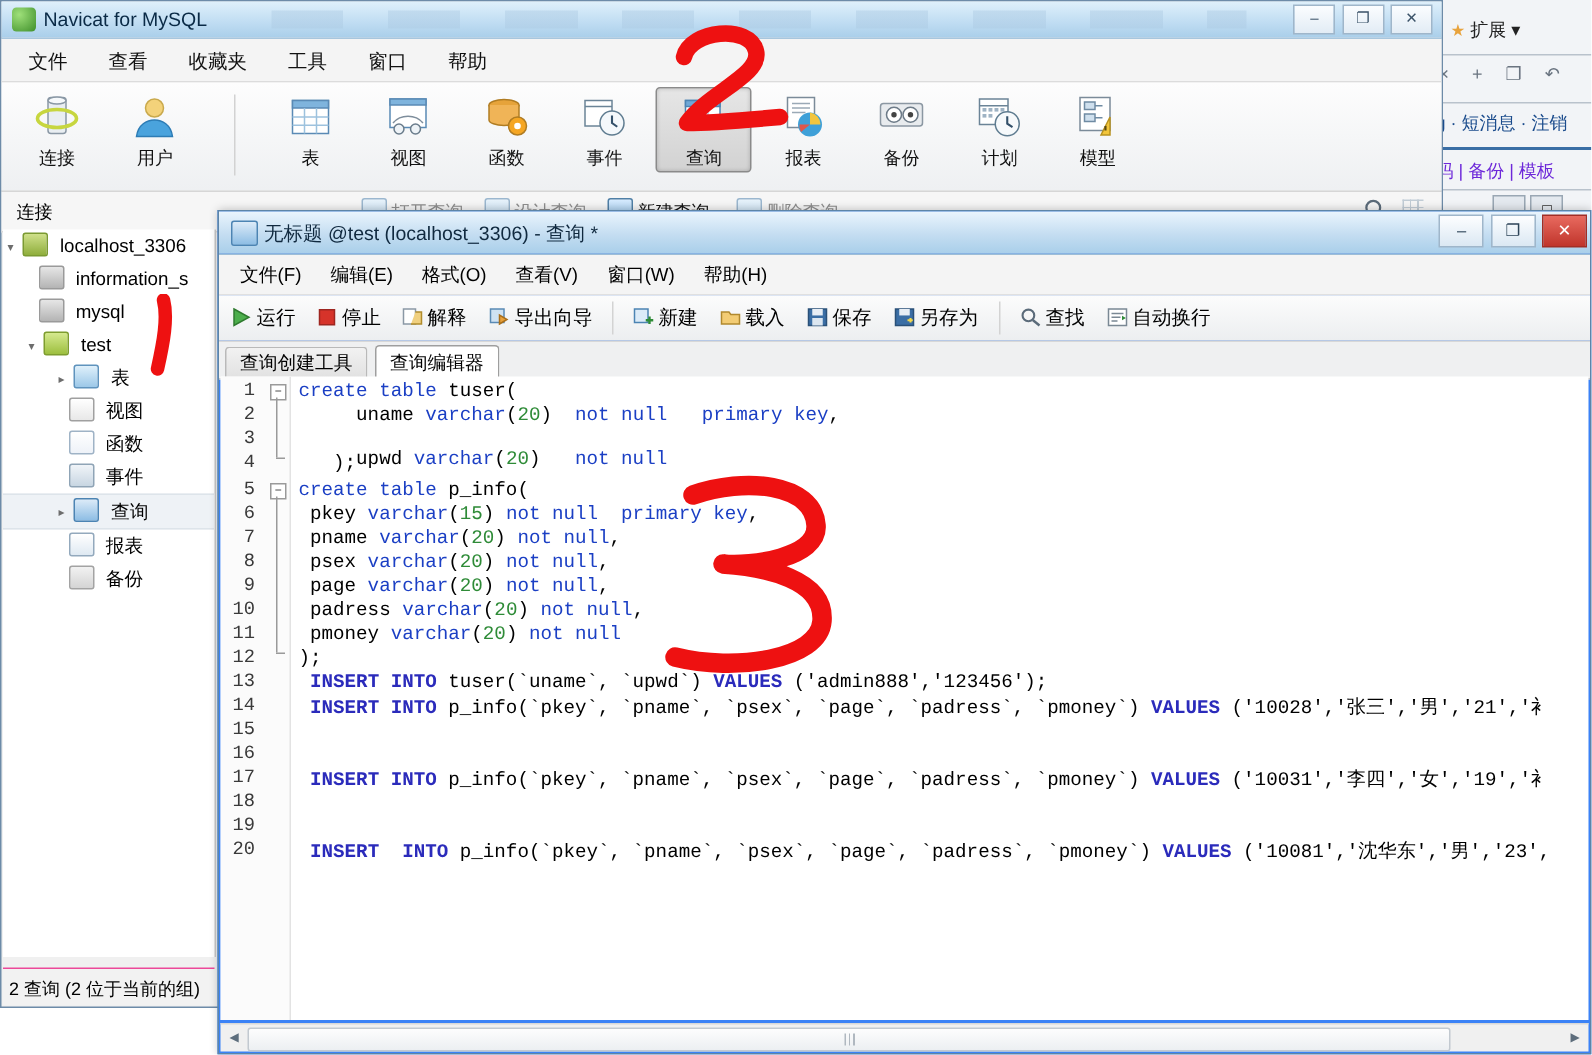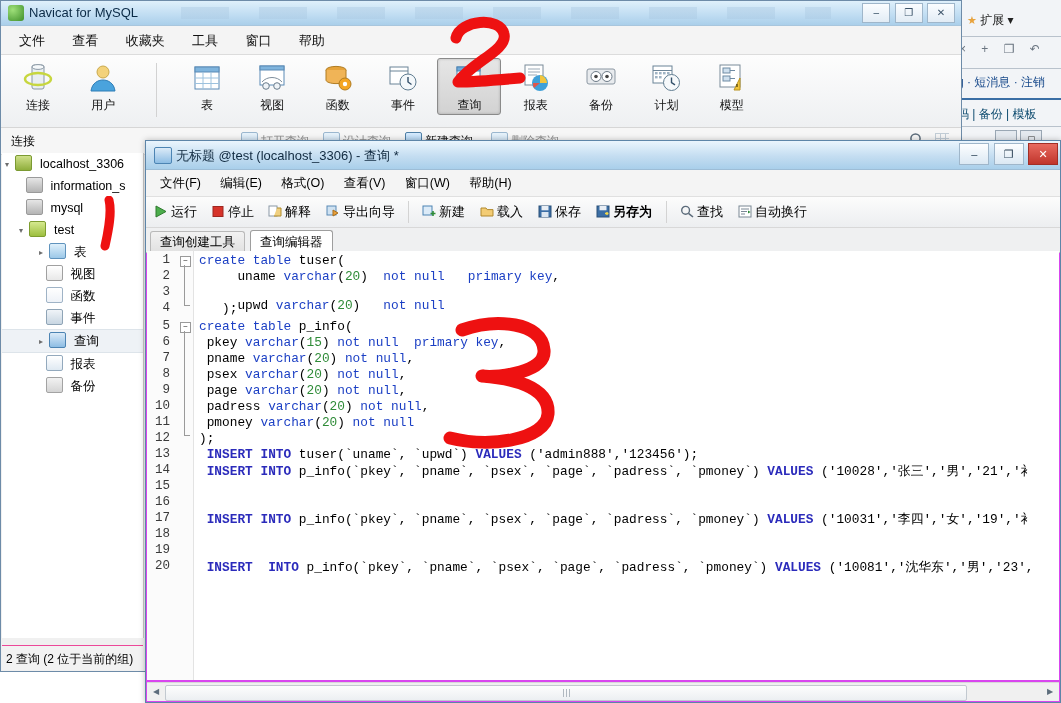--- a/index.html
+++ b/index.html
@@ -8,21 +8,21 @@
     font-family:"Liberation Sans","DejaVu Sans",sans-serif;
     font-size:12px;color:#000;background:#ffffff;
   }
   
   #bg-browser{position:absolute;left:955px;top:0;width:106px;height:703px;background:#f2f4f7;overflow:hidden;}
   #bg-browser .bg-row{position:absolute;white-space:nowrap;font-size:12px;}
   #bg-ext{top:12px;left:12px;color:#222;}
   #bg-ext .star{color:#e8a33d;font-size:11px;}
   #bg-toolicons{top:42px;left:4px;color:#6a7480;font-size:15px;letter-spacing:6px;}
   #bg-links1{top:74px;left:2px;color:#1a4b8c;}
-  #bg-links2{top:106px;left:2px;color:#0c4a6e;}
+  #bg-links2{top:106px;left:2px;color:#6d28d9;}
   #bg-browser .divline{position:absolute;left:0;width:106px;height:1px;background:#b9c2cc;}
   #bg-win-btns{position:absolute;left:40px;top:130px;width:66px;height:22px;}
   #bg-win-btns span{display:inline-block;width:20px;height:18px;border:1px solid #9aa7b4;background:#e4e9ef;font-size:9px;text-align:center;line-height:18px;color:#333;}
   #bg-win-btns span.cls{background:#c9403a;color:#fff;border-color:#a8322d;}
 
   
   #main-window{position:absolute;left:0;top:0;width:962px;height:672px;background:#f0f0f0;border:1px solid #6d8ba8;box-sizing:border-box;}
   #main-titlebar{position:relative;height:24px;background:linear-gradient(#dff0fb,#bfdcf2 60%,#aacfea);border-bottom:1px solid #a8c6dd;}
   #main-title-text{position:absolute;left:28px;top:4px;font-size:13px;color:#0a2a46;white-space:nowrap;}
   #main-app-icon{position:absolute;left:7px;top:4px;width:16px;height:16px;border-radius:3px;
@@ -67,21 +67,21 @@
   .i-func{background:linear-gradient(#fff,#eef2f8);border:1px solid #9fb3c6;}
   .i-event{background:linear-gradient(#f0f4f8,#c8d6e2);border:1px solid #8fa4b6;}
   .i-query{background:linear-gradient(#dcebf8,#8dbde4);border:1px solid #4c84b3;}
   .i-report{background:linear-gradient(#fff,#dfe9f2);border:1px solid #93a9bd;}
   .i-backup{background:linear-gradient(#f2f2f2,#d4d4d4);border:1px solid #a3a3a3;}
 
   #statusbar{position:absolute;left:1px;bottom:1px;width:141px;height:24px;background:#f2f2f2;border-top:1px solid #ec4899;}
   #statusbar .txt{position:absolute;left:4px;top:5px;font-size:12px;white-space:nowrap;}
 
   
-  #query-window{position:absolute;left:145px;top:140px;width:916px;height:563px;background:#d946ef;border:1px solid #5d85a8;box-sizing:border-box;box-shadow:0 0 6px rgba(0,0,0,.25);}
+  #query-window{position:absolute;left:145px;top:140px;width:916px;height:563px;background:#3b82f6;border:1px solid #5d85a8;box-sizing:border-box;box-shadow:0 0 6px rgba(0,0,0,.25);}
   #q-titlebar{height:28px;background:linear-gradient(#eaf5fd,#c4ddf1 55%,#a9cfea);border-bottom:1px solid #9dbdd6;position:relative;}
   #q-title-icon{position:absolute;left:8px;top:6px;width:16px;height:15px;border:1px solid #4c84b3;border-radius:2px;background:linear-gradient(#dcebf8,#8dbde4);}
   #q-title-text{position:absolute;left:30px;top:6px;font-size:13px;color:#10293f;white-space:nowrap;}
   #q-win-btns{position:absolute;right:2px;top:2px;}
   #q-win-btns span{display:inline-block;width:28px;height:20px;margin-left:1px;border:1px solid #9fb6ca;
      background:linear-gradient(#fdfeff,#dbe8f3);text-align:center;line-height:20px;font-size:11px;color:#2d4458;}
   #q-win-btns span.cls{background:linear-gradient(#e86a5f,#c0352c);border-color:#a12e26;color:#fff;font-weight:bold;}
 
   #q-menubar{height:26px;background:#f4f4f4;border-bottom:1px solid #e0e0e0;padding-left:6px;}
   #q-menubar .mi{display:inline-block;padding:5px 8px;font-size:12.5px;}
@@ -453,21 +453,21 @@
     </div>
     <div class="qbtn" style="left:392px;">
       <span class="qi">
         <svg width="14" height="13" viewBox="0 0 14 13">
             <rect x="1" y="1" width="12" height="11" fill="#3b6ea5" stroke="#2a5078"></rect>
             <rect x="3.5" y="1" width="7" height="4.3" fill="#e8eef5"></rect>
             <rect x="3.5" y="7" width="7" height="5" fill="#dce6f0"></rect>
           </svg>
       </span><span>保存</span>
     </div>
-    <div class="qbtn" style="left:450px;font-weight:bold;">
+    <div class="qbtn" style="left:450px;">
       <span class="qi">
         <svg width="14" height="13" viewBox="0 0 14 13">
             <rect x="1" y="1" width="12" height="11" fill="#3b6ea5" stroke="#2a5078"></rect>
             <rect x="3.5" y="1" width="7" height="4.3" fill="#e8eef5"></rect>
             <path d="M9 8.5l3.5 0M11 7v3" stroke="#f5d94a" stroke-width="1.4"></path>
           </svg>
       </span><span>另存为</span>
     </div>
     <div class="qsep" style="left:520px;"></div>
     <div class="qbtn" style="left:534px;">

